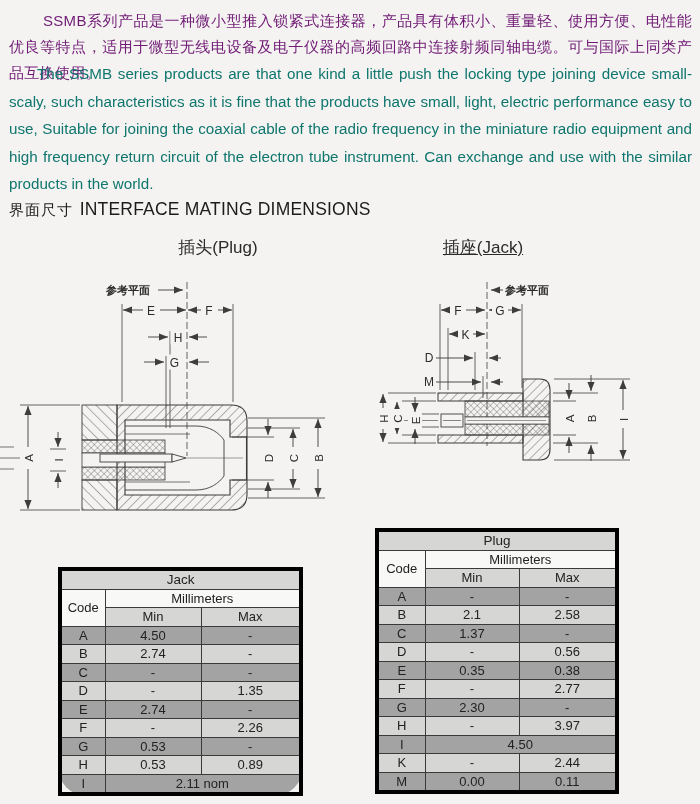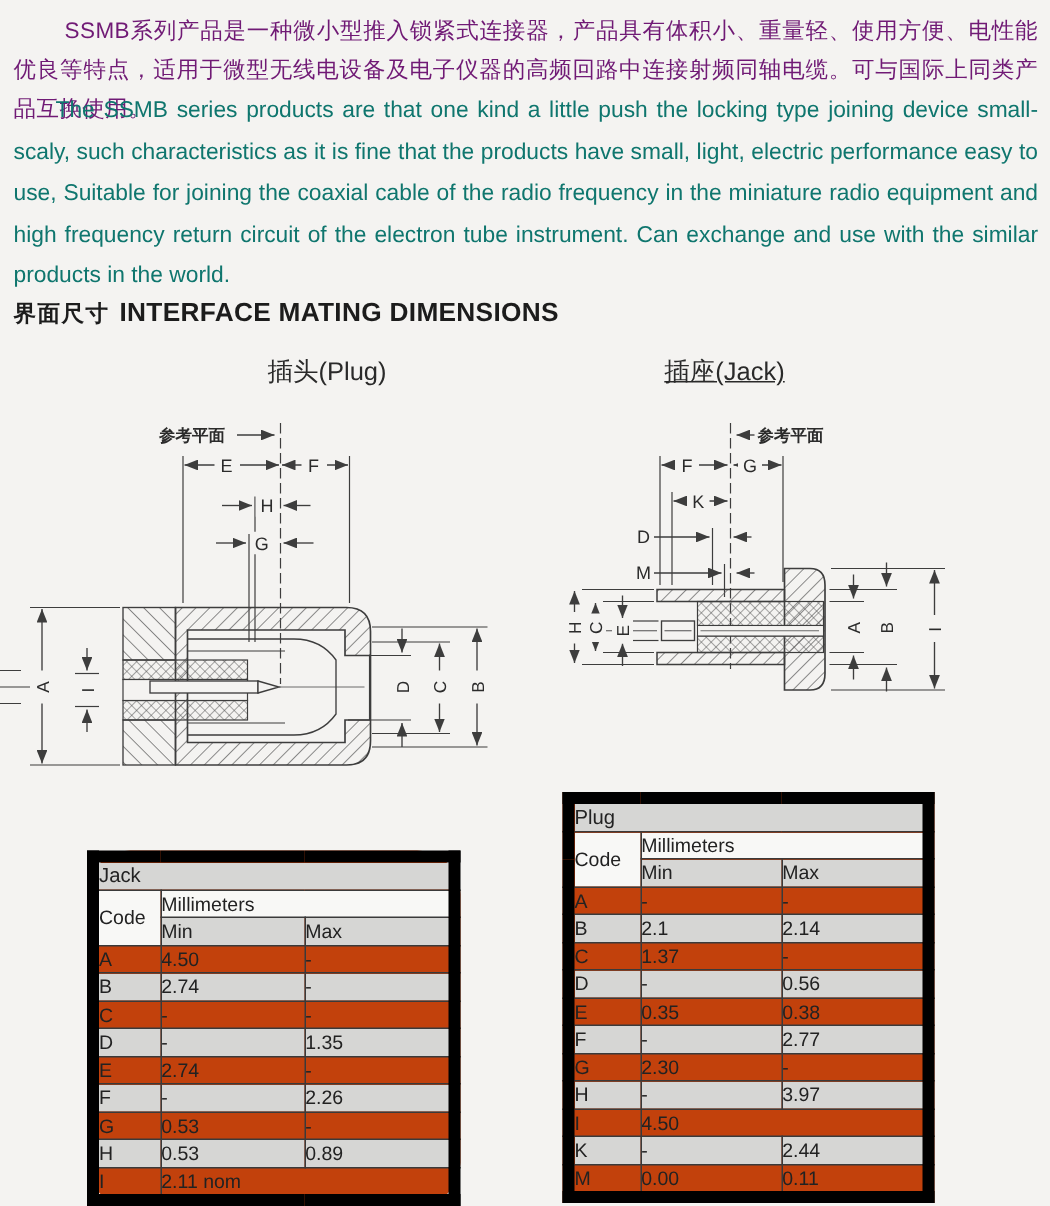--- a/index.html
+++ b/index.html
@@ -6,31 +6,31 @@
   body{
     width:700px;height:804px;position:relative;overflow:hidden;
     background:#f4f3f1;
     font-family:"Liberation Sans","DejaVu Sans",sans-serif;
     color:#2b2b2b;
   }
   .page{position:absolute;inset:0;}
   .para{position:absolute;left:9px;width:683px;margin:0;text-align:justify;}
   .zh{top:8px;font-size:15px;line-height:26px;text-indent:34px;color:#701a75;letter-spacing:0.3px;}
   .en{top:60px;font-size:15.2px;line-height:27.5px;text-indent:28px;color:#0f766e;}
-  .heading{position:absolute;left:9px;top:193px;margin:0;font-weight:bold;color:#1c1c1c;white-space:nowrap;}
+  .heading{position:absolute;left:9px;top:193px;margin:0;font-weight:normal;color:#1c1c1c;white-space:nowrap;}
   .heading .hz{font-size:15px;letter-spacing:1px;}
   .heading .he{font-size:17.5px;letter-spacing:0.2px;}
   .dlabel{position:absolute;top:236px;width:120px;text-align:center;font-size:17px;color:#2a2a2a;}
   .diag{position:absolute;overflow:visible;}
   .diag text{font-family:"Liberation Sans","DejaVu Sans",sans-serif;font-size:12px;fill:#2b2b2b;}
   .diag .rlab{font-size:11px;font-weight:bold;}
   .diag .rot{font-size:11.5px;}
   .spec{position:absolute;border-collapse:collapse;table-layout:fixed;
-        font-size:13px;color:#222;text-align:left;background:#c2410c;
-        border:8px solid #000000;}
+        font-size:13px;color:#222;text-align:center;background:#a3a3a3;
+        border:4px solid #000000;}
   .spec td{border:1px solid #3a3a3a;height:17.5px;padding:0;line-height:1;overflow:hidden;}
   .spec .g td, td.g{background:#d6d6d4;}
   .spec td.w{background:#f8f8f6;}
   .spec .title td{font-size:13.5px;}
 </style>
 </head>
 <body>
 
 <div class="page">
 
@@ -365,21 +365,21 @@
       <td class="g">Max</td>
     </tr>
     <tr>
           <td>A</td>
           <td>-</td>
           <td>-</td>
         </tr>
     <tr class="g">
           <td>B</td>
           <td>2.1</td>
-          <td>2.14</td>
+          <td>2.58</td>
         </tr>
     <tr>
           <td>C</td>
           <td>1.37</td>
           <td>-</td>
         </tr>
     <tr class="g">
           <td>D</td>
           <td>-</td>
           <td>0.56</td>

